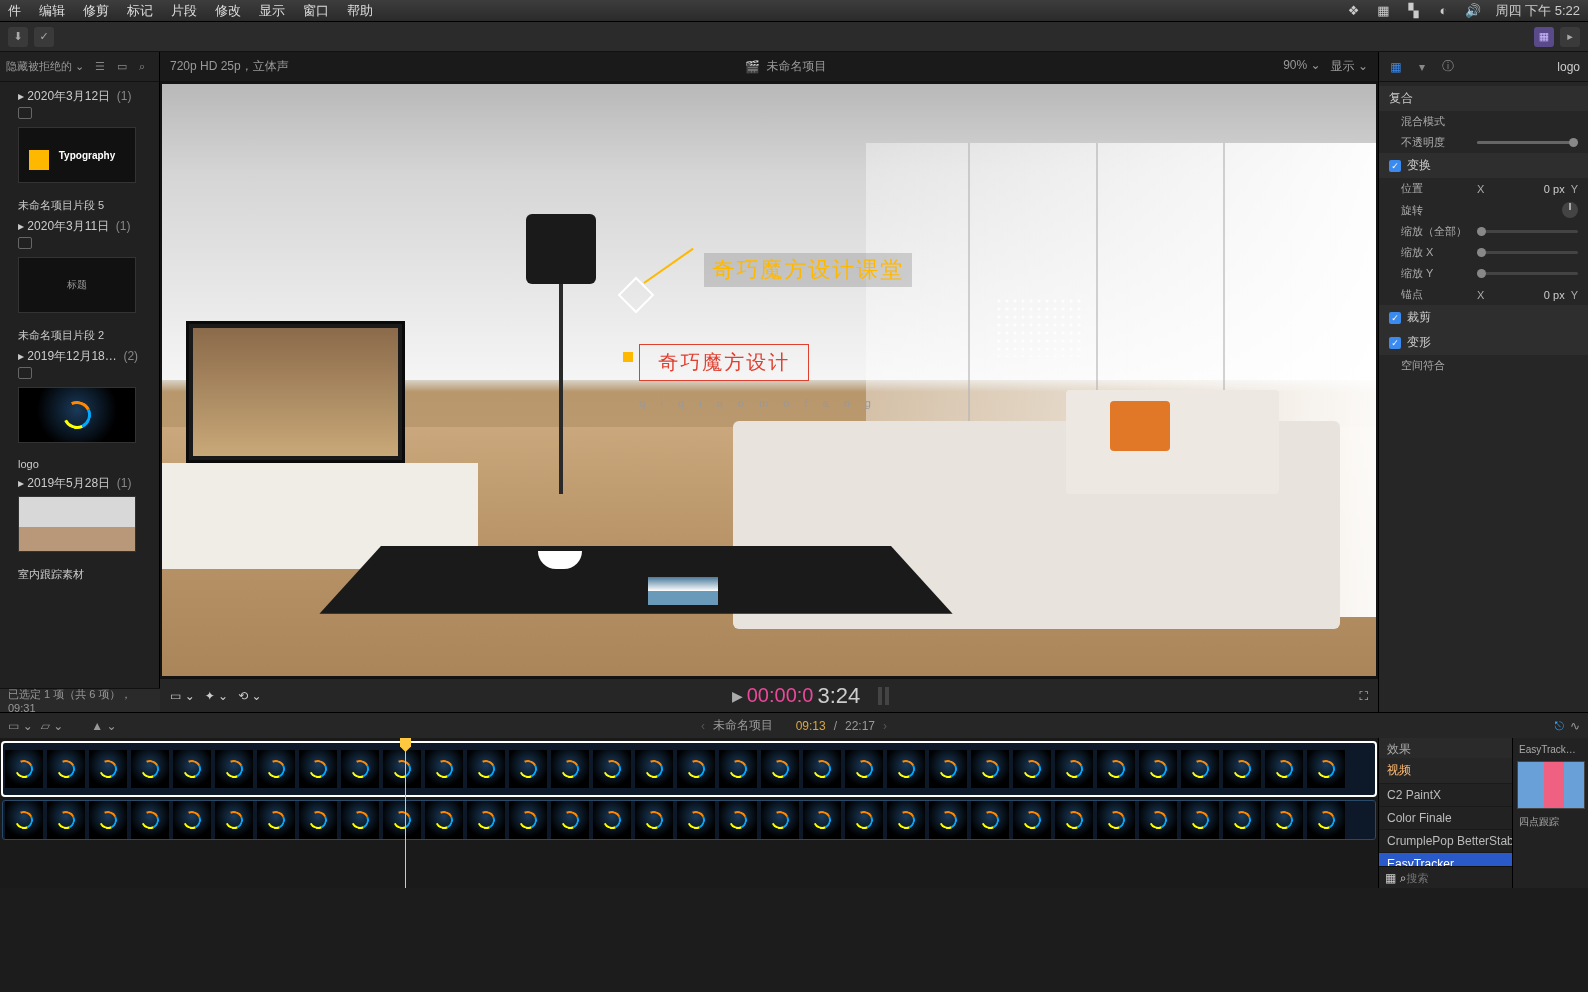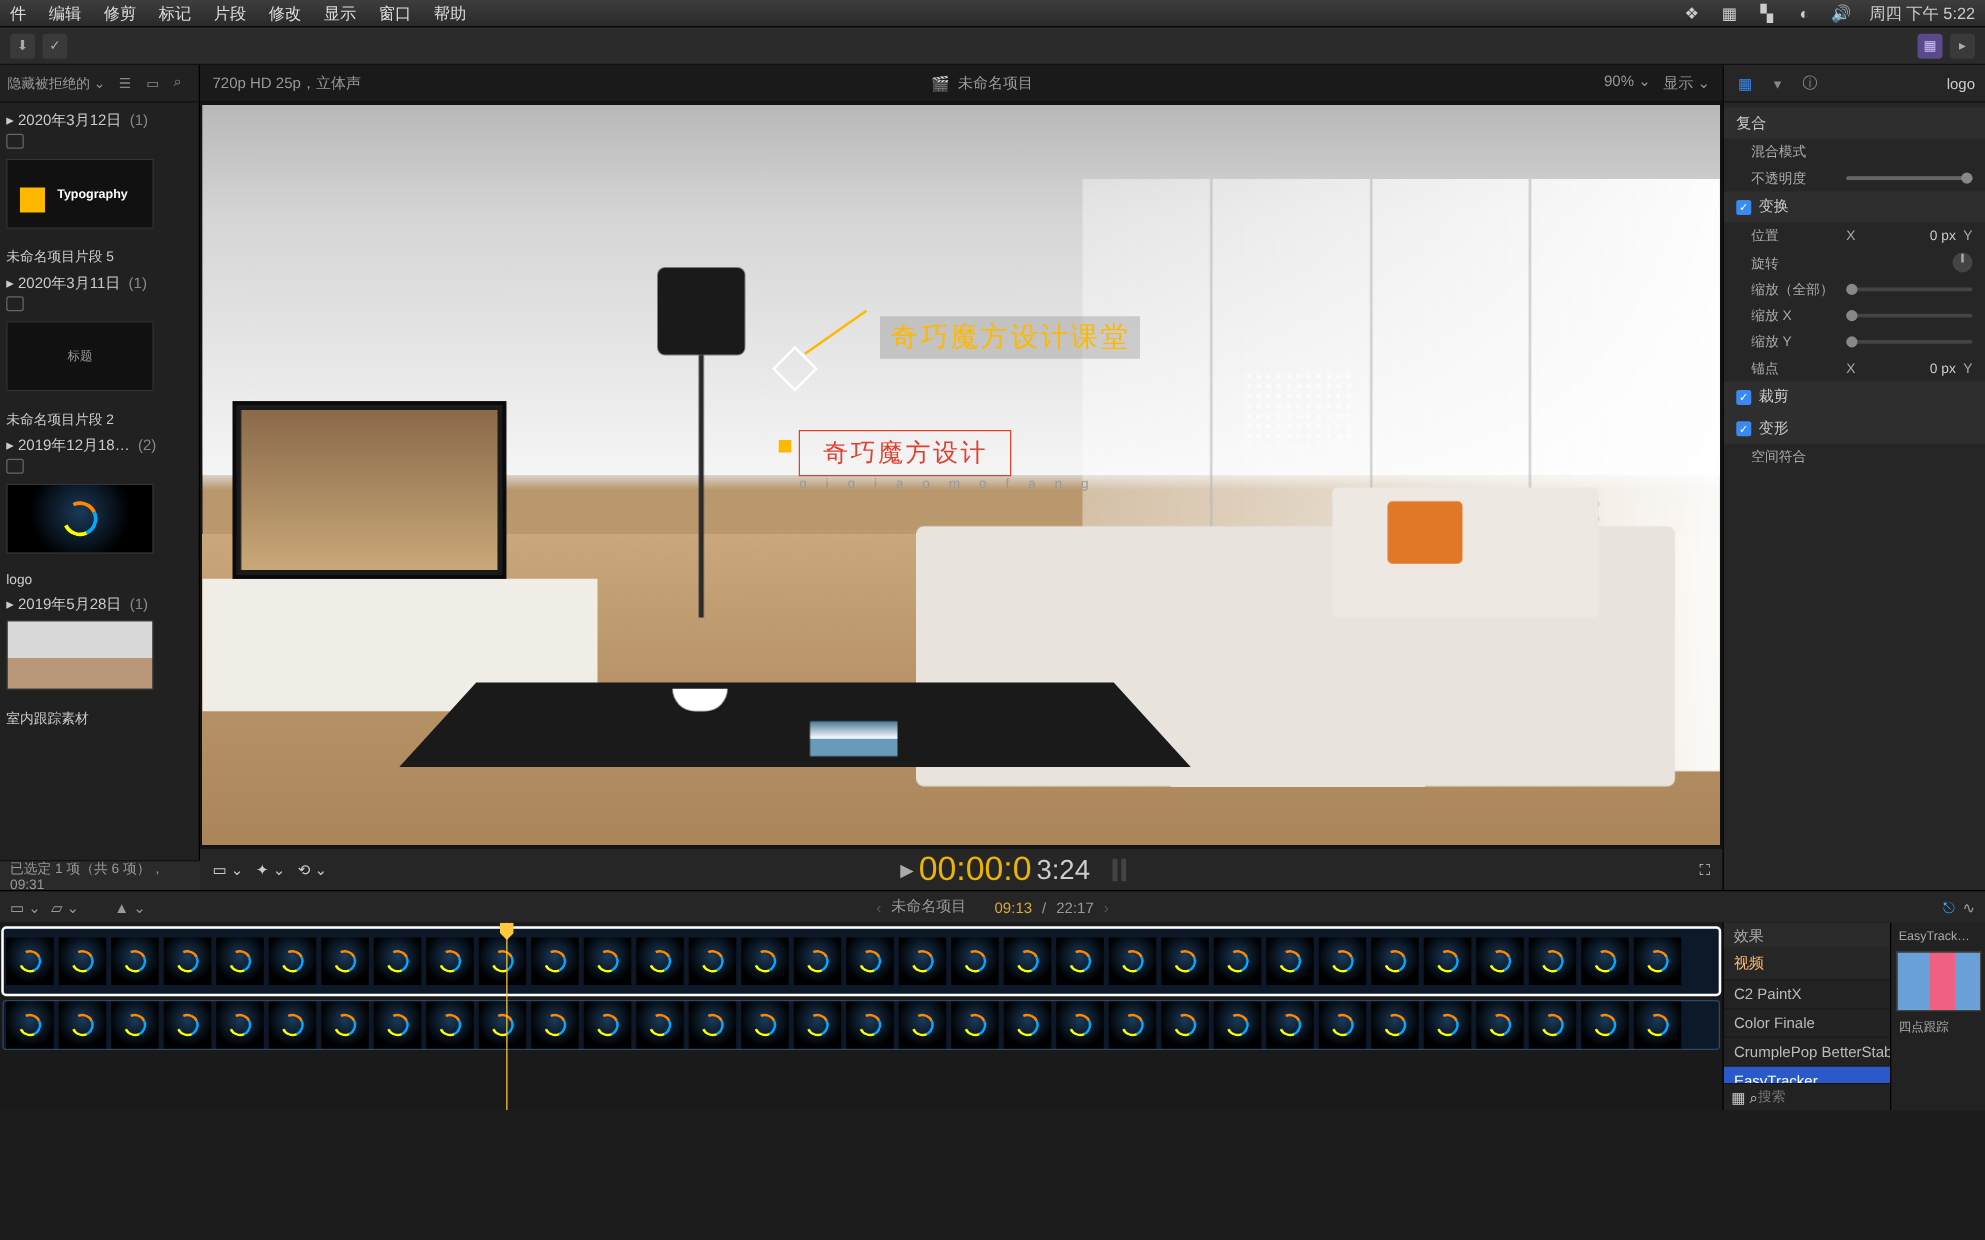--- a/index.html
+++ b/index.html
@@ -11,21 +11,21 @@
 .menubar-right .ico{width:16px;height:16px;display:inline-flex;align-items:center;justify-content:center}
 .toolbar{height:30px;background:#2b2b2b;border-bottom:1px solid #111;display:flex;align-items:center;padding:0 8px;justify-content:space-between}
 .toolbar .left,.toolbar .right{display:flex;gap:6px;align-items:center}
 .toolbar .btn{width:20px;height:20px;background:#3a3a3a;border-radius:3px;display:flex;align-items:center;justify-content:center;color:#aaa;font-size:11px}
 .toolbar .btn.purple{background:#5a4a8a;color:#c9b9ff}
 .main{display:flex;height:660px}
 .sidebar{width:160px;background:#212121;overflow-y:auto;border-right:1px solid #000}
 .sb-head{height:30px;display:flex;align-items:center;justify-content:space-between;padding:0 6px;border-bottom:1px solid #111;color:#999;font-size:11px}
 .sb-head .icons{display:flex;gap:8px}
 .sb-head .ico{width:14px;height:14px;color:#888}
-.event{padding:4px 6px 8px 5px}
+.event{padding:4px 6px 8px 18px}
 .event-title{color:#ccc;font-size:11px;padding:3px 0}
 .event-date{color:#ccc;font-size:12px;padding:2px 0}
 .event-date .count{color:#888}
 .badge{width:14px;height:12px;border:1px solid #666;border-radius:2px;display:inline-block;margin-bottom:3px}
 .thumb{width:118px;height:56px;background:#000;border:1px solid #333;margin-top:2px;display:flex;align-items:center;justify-content:center;color:#999;font-size:10px;position:relative;overflow:hidden}
 .thumb.sel{outline:2px solid #fc0}
 .typo-th{background:#111}
 .typo-th::before{content:"";position:absolute;left:10px;top:22px;width:20px;height:20px;background:#ffb800}
 .logo-th{background:radial-gradient(circle at 50% 40%,#1a3a5a 0%,#000 60%)}
 .logo-c{width:28px;height:28px;border-radius:50%;border:3px solid transparent;border-top-color:#ff8800;border-right-color:#0af;border-bottom-color:#ff0;transform:rotate(20deg)}
@@ -56,26 +56,26 @@
 .plant{position:absolute;right:8%;bottom:32%;width:44px;height:90px;background:radial-gradient(circle,#2a5a2a 30%,transparent 30%);background-size:12px 12px}
 .chand{position:absolute;right:24%;top:36%;width:90px;height:60px;background:radial-gradient(circle,#fff 1px,transparent 2px);background-size:8px 8px;opacity:0.8}
 .anno1{position:absolute;left:38%;top:25%;display:flex;align-items:center}
 .hex{width:26px;height:26px;border:2px solid #fff;transform:rotate(45deg);margin-top:50px}
 .line1{width:60px;height:2px;background:#ffb800;transform:rotate(-35deg);transform-origin:left;margin-left:-5px;margin-top:25px}
 .txt1{color:#ffb800;font-size:22px;font-weight:500;letter-spacing:2px;background:rgba(120,120,120,0.3);padding:2px 8px;white-space:nowrap}
 .anno2{position:absolute;left:38%;top:44%}
 .dot2{width:10px;height:10px;background:#ffb800;position:absolute;left:0;top:8px}
 .box2{border:1px solid #e04030;padding:4px 18px;margin-left:16px;display:inline-block}
 .txt2{color:#e04030;font-size:20px;letter-spacing:2px;white-space:nowrap}
-.txt3{color:#999;font-size:11px;letter-spacing:6px;margin-left:16px;margin-top:0}
+.txt3{color:#999;font-size:11px;letter-spacing:6px;margin-left:16px;margin-top:16px}
 .play-ctrl{height:34px;display:flex;align-items:center;padding:0 10px;background:#262626;border-top:1px solid #111;justify-content:space-between}
 .pc-left,.pc-right{display:flex;gap:10px;align-items:center}
 .pc-center{display:flex;align-items:center;gap:4px;font-family:monospace}
 .pc-center .play{color:#aaa;font-size:14px}
-.tc-dim{color:#eab308;font-size:27px}
+.tc-dim{color:#ec4899;font-size:20px}
 .tc-main{color:#ccc;font-size:22px}
 .tl-head{height:26px;background:#262626;border-top:1px solid #000;display:flex;align-items:center;padding:0 10px;justify-content:center;gap:8px;color:#999;font-size:12px;position:relative}
 .tl-head .arrow{color:#555}
 .tl-head .pos{color:#d9a83f}
 .tl-head .left-tools{position:absolute;left:8px;display:flex;gap:8px}
 .tl-head .right-tools{position:absolute;right:8px;display:flex;gap:6px}
 .timeline{height:150px;background:#1a1a1a;display:flex}
 .tl-main{flex:1;position:relative;overflow:hidden}
 .ruler{height:20px;background:#1f1f1f;border-bottom:1px solid #000;position:relative;color:#777;font-size:10px}
 .ruler span{position:absolute;top:3px}

